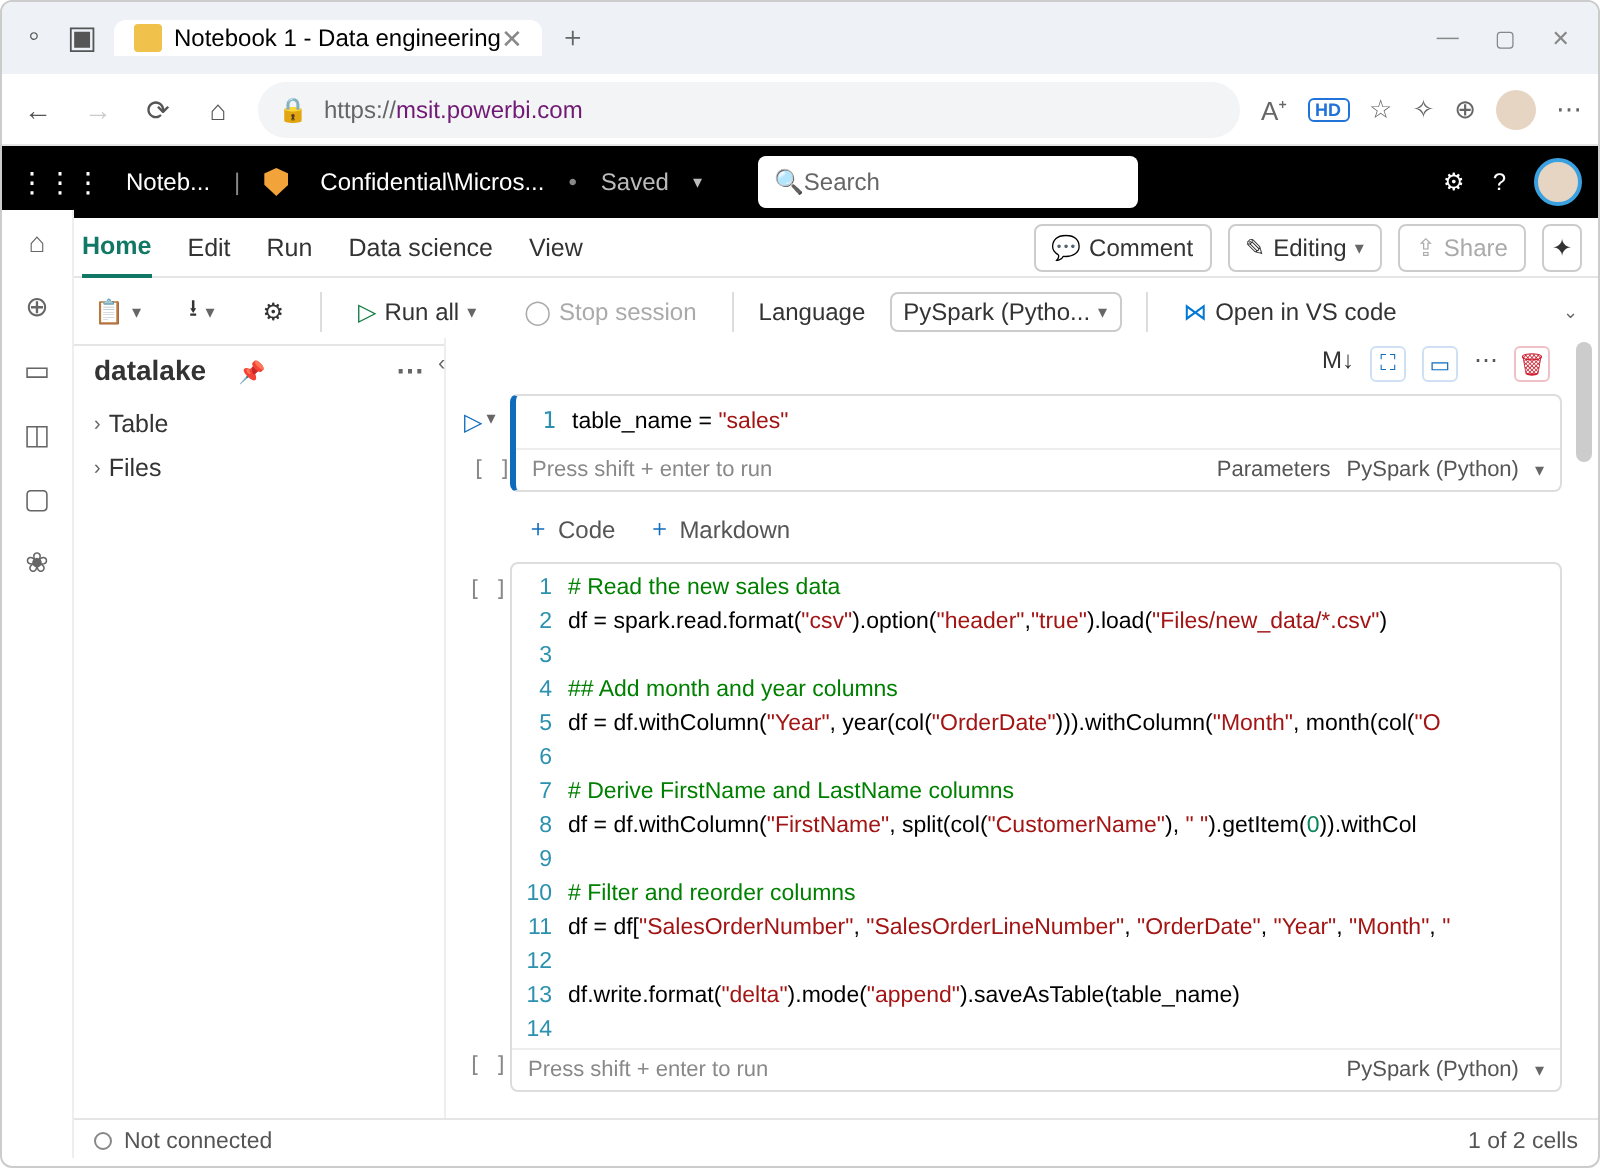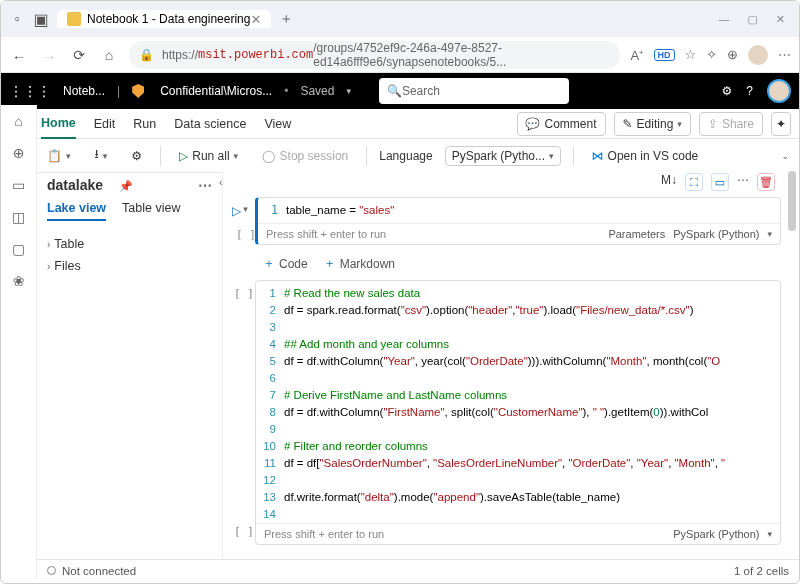--- a/index.html
+++ b/index.html
@@ -11,21 +11,21 @@
 .tab { display: flex; align-items: center; height: 18px; background: #fff; border-radius: 6px 6px 0 0; padding: 0 10px; margin-left: 4px; min-width: 160px; font-size: 12px; }
 .tab .favicon { width: 14px; height: 14px; background: #f0c24b; border-radius: 2px; margin-right: 6px; }
 .tab .close { margin-left: auto; color: #888; font-size: 13px; }
 .newtab { margin-left: 8px; color: #666; font-size: 14px; }
 .wincontrols { margin-left: auto; display: flex; gap: 18px; padding-right: 10px; color: #888; font-size: 11px; }
 
 .addrbar { height: 36px; display: flex; align-items: center; padding: 0 8px; gap: 10px; background: #fff; border-bottom: 1px solid #e5e5e5; }
 .addrbar .nav-icon { color: #555; font-size: 14px; width: 20px; text-align: center; }
 .urlbox { flex: 1; display: flex; align-items: center; height: 28px; background: #f3f4f6; border-radius: 14px; padding: 0 10px; font-size: 12px; color: #666; overflow: hidden; }
 .urlbox .lock { margin-right: 8px; color: #666; }
-.urlbox .url-dark { color: #b91c1c; font-family: Liberation Mono, monospace; }
+.urlbox .url-dark { color: #701a75; }
 .addrbar .right-icons { display: flex; gap: 10px; align-items: center; color: #666; font-size: 13px; }
 .badge-hd { border: 1px solid #2173d8; color: #2173d8; font-size: 9px; padding: 0 3px; border-radius: 3px; font-weight: 600; }
 .avatar-sm { width: 20px; height: 20px; border-radius: 50%; background: #e6d5c3; display: inline-block; }
 
 
 .fabric-hdr { height: 36px; background: #000; color: #fff; display: flex; align-items: center; padding: 0 8px; gap: 12px; font-size: 12px; }
 .waffle { font-size: 14px; }
 .shield { width: 12px; height: 14px; background: #f2a33a; clip-path: polygon(50% 0, 100% 20%, 100% 60%, 50% 100%, 0 60%, 0 20%); margin-right: 4px; }
 .fabric-hdr .sep { color: #888; }
 .fabric-hdr .saved { color: #bbb; }
@@ -119,21 +119,20 @@
 
 <div class="addrbar">
   <span class="nav-icon">←</span>
   <span class="nav-icon" style="color:#ccc">→</span>
   <span class="nav-icon">⟳</span>
   <span class="nav-icon">⌂</span>
   <div class="urlbox">
     <span class="lock">🔒</span>
     <span>https://</span>
       <span class="url-dark">msit.powerbi.com</span>
-      <span>/groups/4752ef9c-246a-497e-8527-ed14a6fff9e6/synapsenotebooks/5...</span>
   </div>
   <div class="right-icons">
     <span>A⁺</span>
     <span class="badge-hd">HD</span>
     <span>☆</span>
     <span>✧</span>
     <span>⊕</span>
     <span class="avatar-sm"></span>
     <span>⋯</span>
   </div>
@@ -219,24 +218,20 @@
   <span>▢</span>
   <span>❀</span>
 </div>
 
 <div class="main">
   <div class="sidebar">
     <div class="title">
       <span>datalake</span>
       <span style="font-size:11px;color:#666">📌</span>
       <span style="margin-left:auto;color:#666">⋯</span>
-    </div>
-    <div class="views">
-      <span class="active">Lake view</span>
-      <span>Table view</span>
     </div>
     <div class="tree-item">
         <span class="chev">›</span>
         <span>Table</span>
       </div>
     <div class="tree-item">
         <span class="chev">›</span>
         <span>Files</span>
       </div>
   </div>

